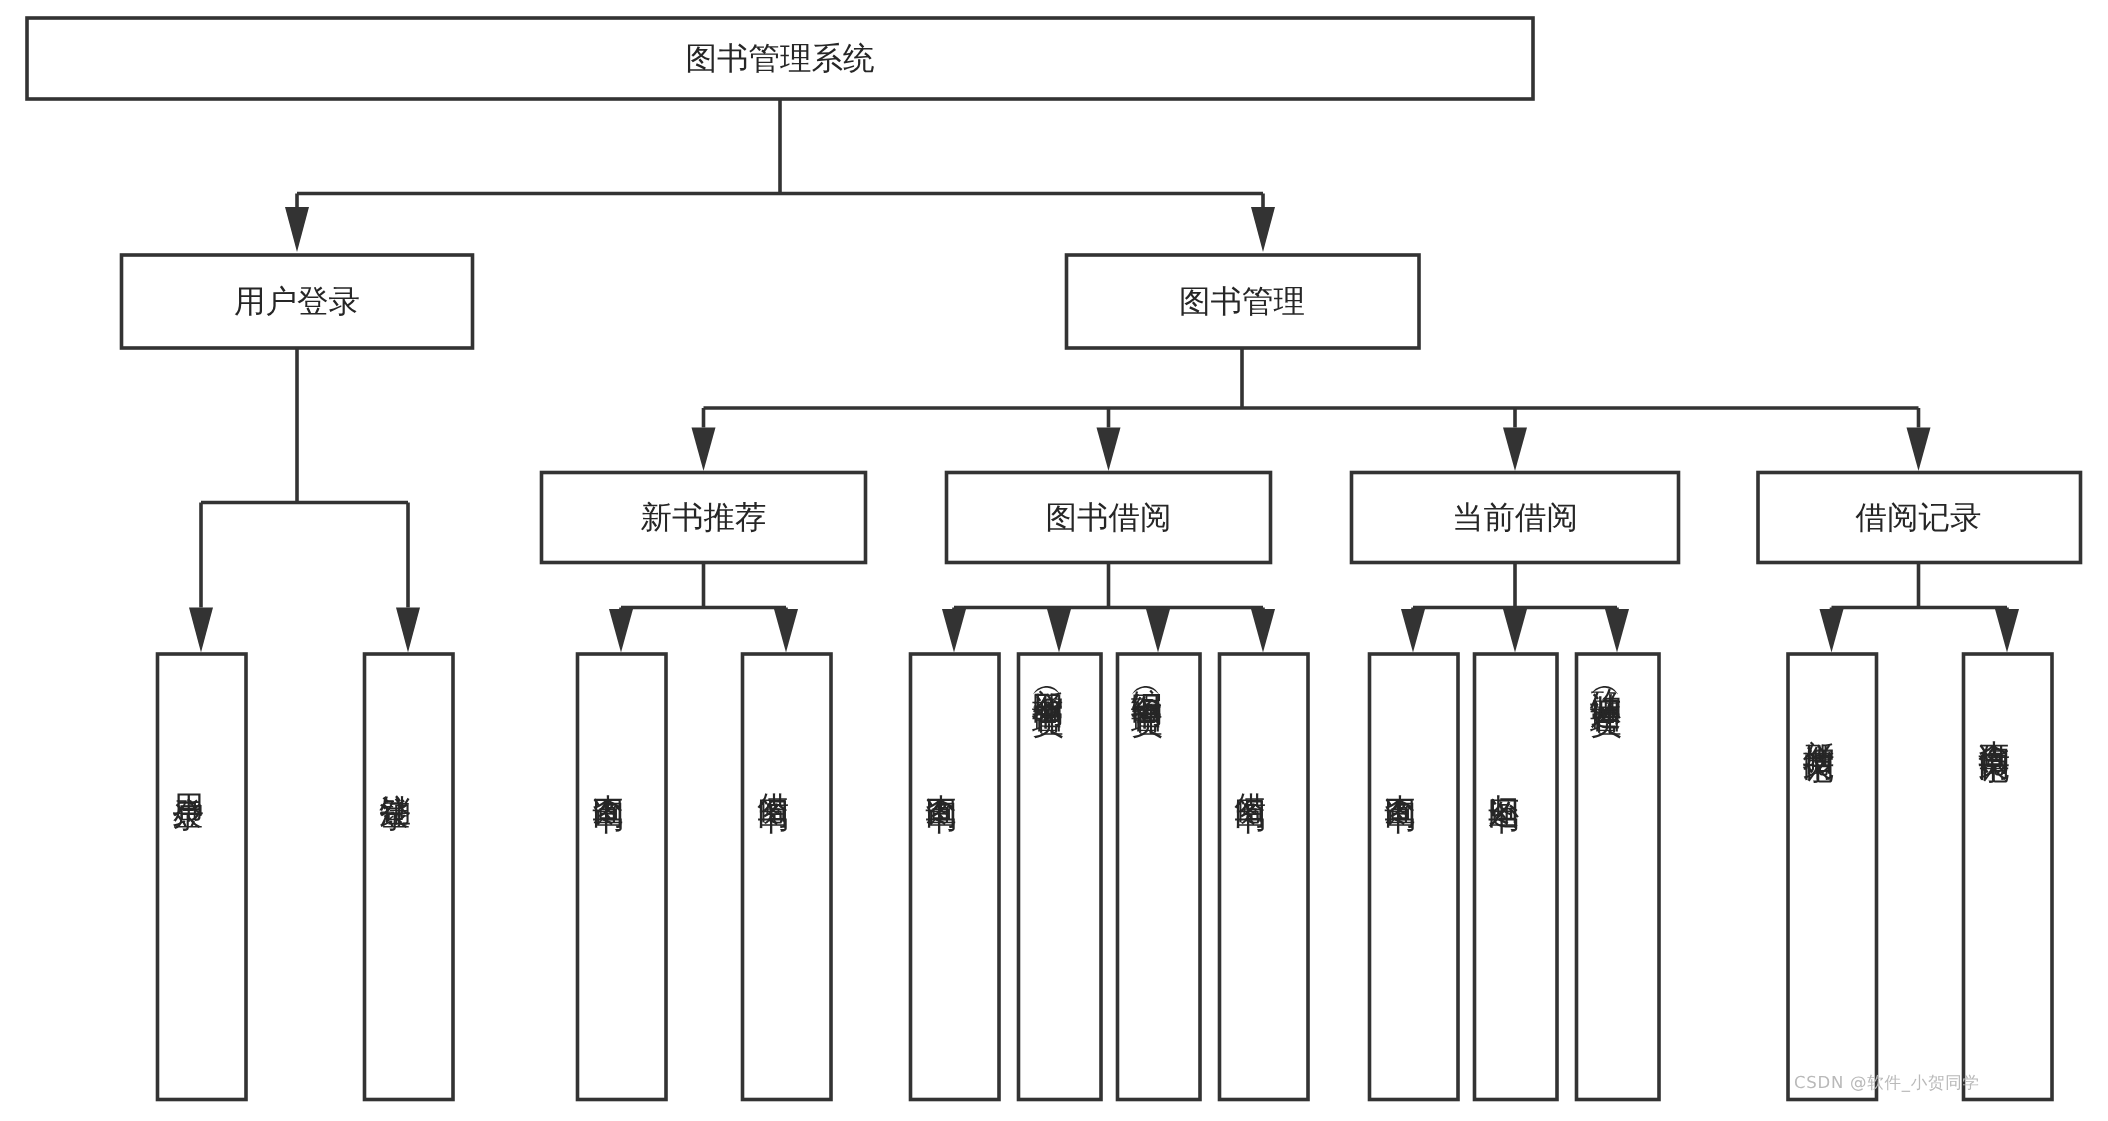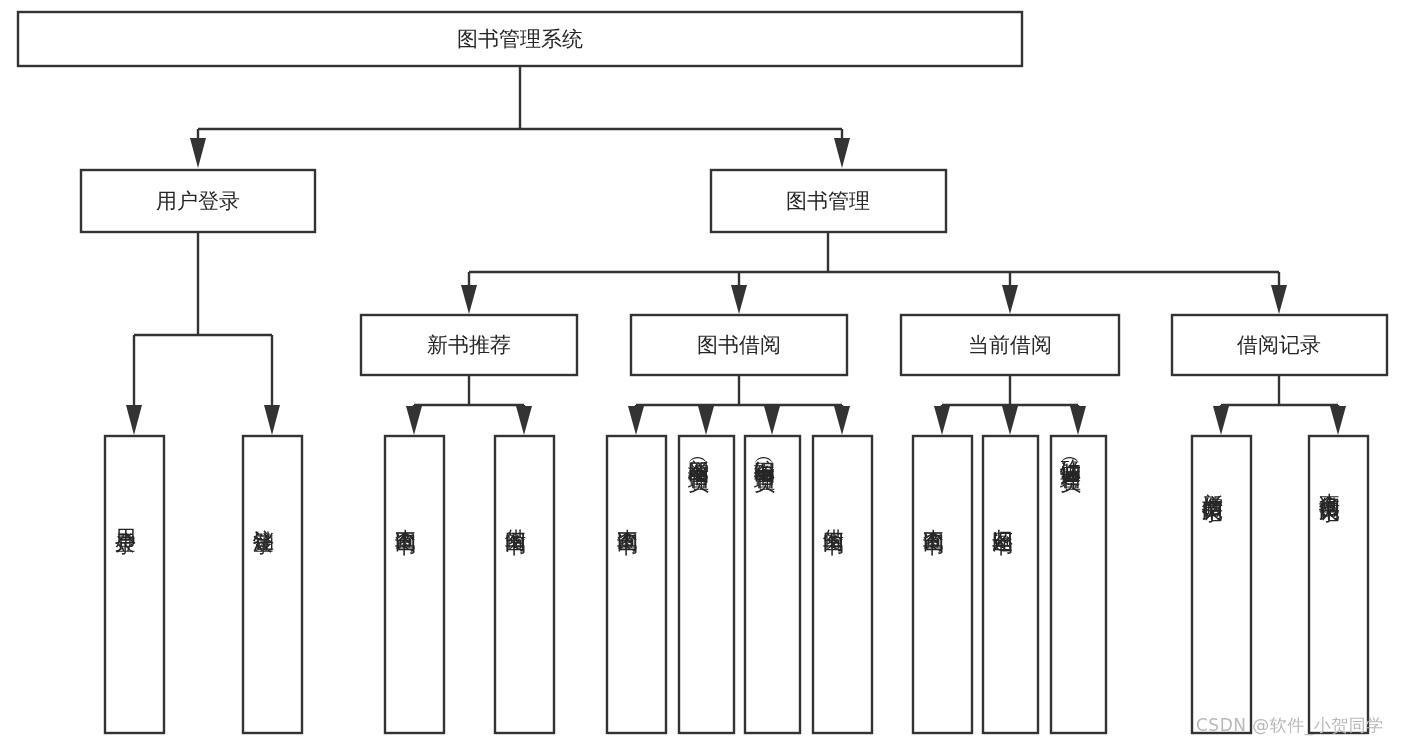--- a/index.html
+++ b/index.html
@@ -59,21 +59,21 @@
     font-size: 21px;
     line-height: 1.12;
     color: #262626;
     letter-spacing: 2px;
     white-space: nowrap;
     pointer-events: none;
   }
   .watermark {
     position: absolute;
     font-family: "DejaVu Sans", "Liberation Sans", sans-serif;
-    font-size: 17px;
+    font-size: 11px;
     color: #b9b9b9;
     white-space: nowrap;
     letter-spacing: 0.5px;
   }
 </style>
 </head>
 <body>
 
 <div id="diagram-root">
 

